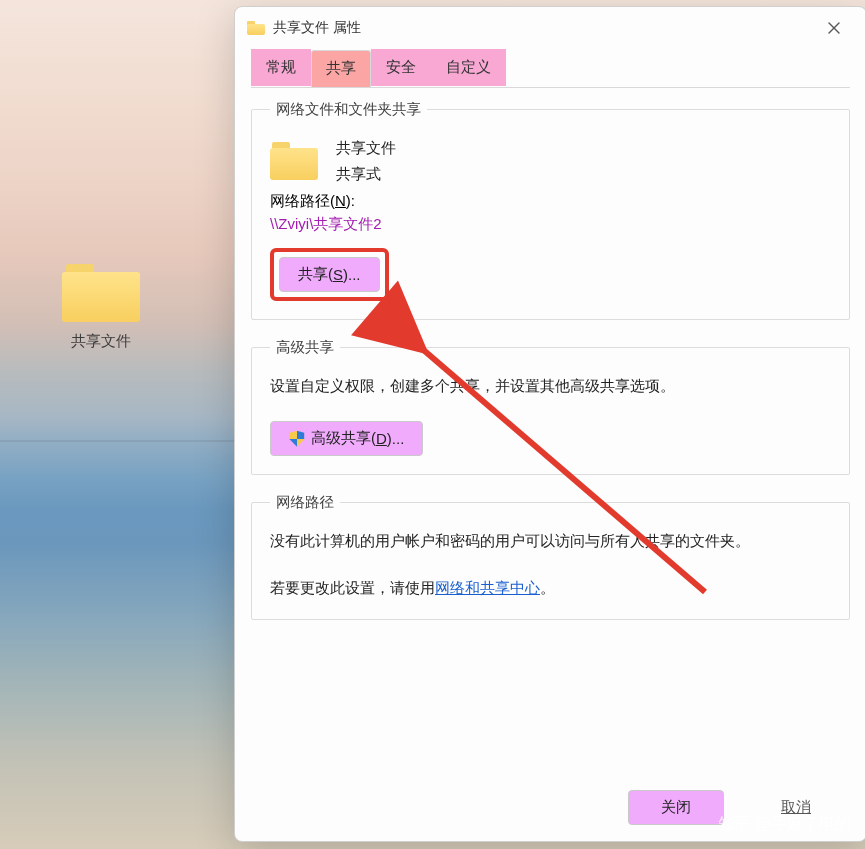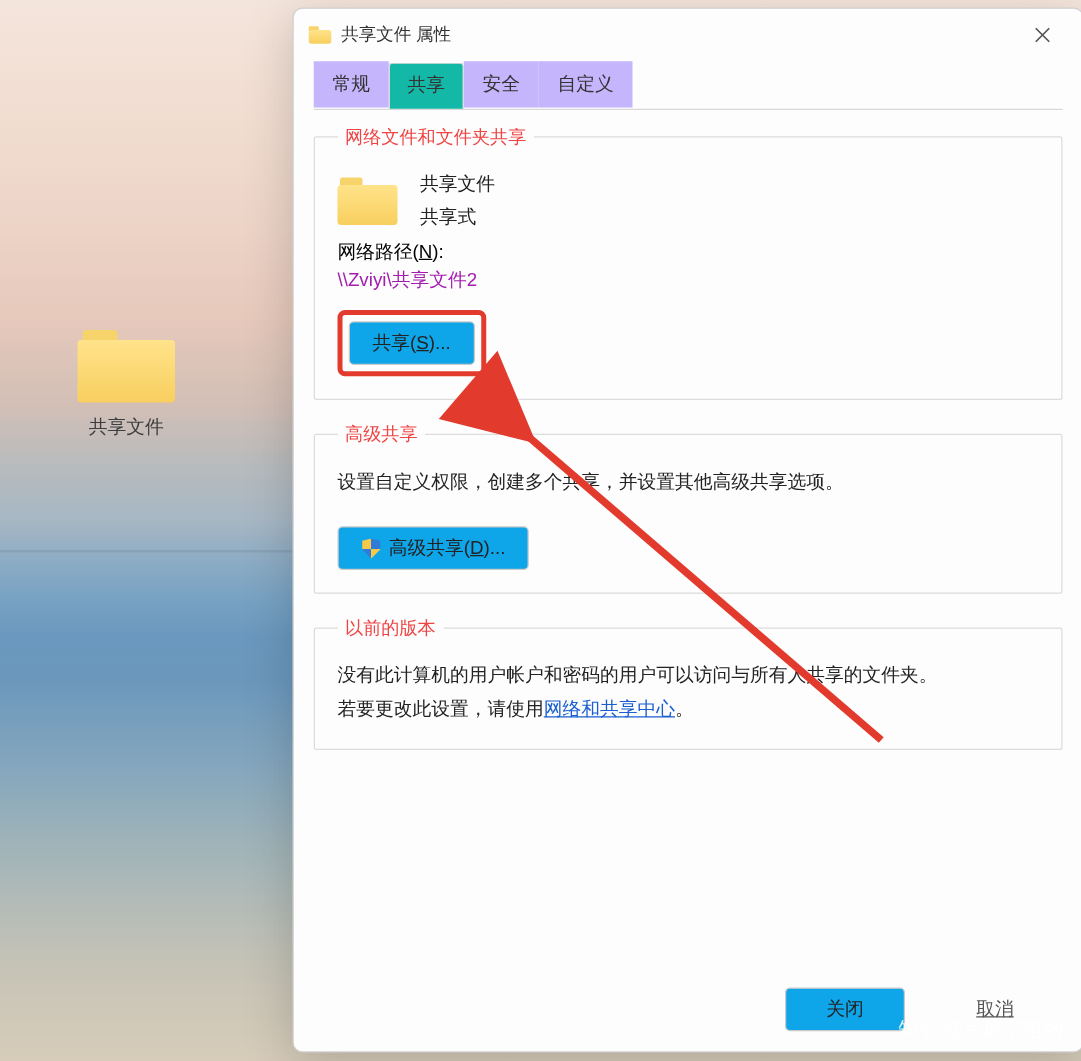--- a/index.html
+++ b/index.html
@@ -48,50 +48,50 @@
     display: flex; flex-direction: column;
   }
   .titlebar { height: 42px; display: flex; align-items: center; padding: 0 12px; }
   .titlebar .ticon { width: 18px; height: 14px; position: relative; margin-right: 8px; }
   .titlebar .ticon .tab { position: absolute; left: 0; top: 0; width: 8px; height: 4px; background: #f7d36b; border-radius: 1px 1px 0 0; }
   .titlebar .ticon .body { position: absolute; left: 0; top: 3px; right: 0; bottom: 0; background: linear-gradient(#ffe38a,#f8cf5f); border-radius: 2px; }
   .titlebar .title { font-size: 14px; color: #333; }
   .titlebar .close { margin-left: auto; width: 40px; height: 30px; display: flex; align-items: center; justify-content: center; color: #666; font-size: 16px; border-radius: 4px; cursor: pointer; }
 
   .tabs { display: flex; padding: 0 16px; border-bottom: 1px solid transparent; }
-  .tab-item { padding: 8px 14px 9px; font-size: 15px; color: #333; border: 1px solid transparent; border-bottom: none; cursor: pointer; background: #c4b5fd; }
-  .tab-item.active { border-color: #d9d9d9; background: #14b8a6; border-radius: 3px 3px 0 0; position: relative; top: 1px; }
+  .tab-item { padding: 8px 14px 9px; font-size: 15px; color: #333; border: 1px solid transparent; border-bottom: none; cursor: pointer; background: #f9a8d4; }
+  .tab-item.active { border-color: #d9d9d9; background: #fca5a5; border-radius: 3px 3px 0 0; position: relative; top: 1px; }
   .tab-underline { height: 1px; background: #d9d9d9; margin: 0 16px; }
 
   .content { padding: 12px 16px 10px; flex: 1; overflow: hidden; }
   fieldset.group { border: 1px solid #dcdcdc; border-radius: 2px; padding: 16px 18px 18px; margin-bottom: 18px; }
-  fieldset.group legend { padding: 0 6px; font-size: 14.5px; color: #ef4444; }
+  fieldset.group legend { padding: 0 6px; font-size: 14.5px; color: #404040; }
   .row { display: flex; align-items: center; }
   .bigfolder { width: 48px; height: 38px; position: relative; margin-right: 18px; }
   .bigfolder .tab { position: absolute; left: 2px; top: 0; width: 18px; height: 8px; background: #f7d36b; border-radius: 2px 2px 0 0; }
   .bigfolder .body { position: absolute; left: 0; top: 6px; right: 0; bottom: 0; background: linear-gradient(#ffe38a,#f8cf5f); border-radius: 3px; }
   .kv { font-size: 15px; color: #222; line-height: 1.7; }
   .np-label { margin-top: 6px; font-size: 15px; }
   .np-label u { text-decoration: underline; }
   .np-value { font-size: 15px; color: #a21caf; margin-top: 4px; }
   .btn {
     display: inline-flex; align-items: center; justify-content: center;
-    padding: 7px 18px; font-size: 15px; background: #0ea5e9;
+    padding: 7px 18px; font-size: 15px; background: #f0abfc;
     border: 1px solid #c9c9c9; border-radius: 4px; cursor: pointer; color: #222;
   }
   .share-btn-wrap { margin-top: 14px; display: inline-block; padding: 5px; border: 4px solid #e23b2e; border-radius: 6px; }
   .desc { font-size: 15px; color: #222; line-height: 1.75; }
   .adv-btn-wrap { margin-top: 22px; }
   .shield {
     display: inline-block; width: 16px; height: 16px; margin-right: 6px; vertical-align: -2px;
     background: conic-gradient(#2f7bd7 0 25%, #f7c948 0 50%, #2f7bd7 0 75%, #f7c948 0 100%);
     clip-path: polygon(50% 0%, 95% 12%, 95% 55%, 50% 100%, 5% 55%, 5% 12%);
   }
   .linklike { color: #1a5fd0; text-decoration: underline; cursor: pointer; }
-  .group.password .desc + .desc { }
+  .group.password .desc + .desc { margin-top: 20px; }
 
   .footer { display: flex; gap: 24px; justify-content: flex-end; padding: 12px 22px 16px; align-items: center; }
   .footer .btn { min-width: 96px; }
   .footer .btn.ghost { border-color: transparent; color: #555; background: transparent; text-decoration: underline; }
 
   .arrow-overlay { position: absolute; pointer-events: none; }
 </style>
 </head>
 <body>
 <div class="desktop">
@@ -160,21 +160,21 @@
           <button class="btn">
             <span class="shield"></span>
             <span>高级共享(</span>
               <u>D</u>
               <span>)...</span>
           </button>
         </div>
       </fieldset>
 
       <fieldset class="group password">
-        <legend>以前的版本</legend>
+        <legend>网络路径</legend>
         <div class="desc">没有此计算机的用户帐户和密码的用户可以访问与所有人共享的文件夹。</div>
         <div class="desc">
           <span>若要更改此设置，请使用</span><span class="linklike">网络和共享中心</span><span>。</span>
         </div>
       </fieldset>
 
     </div>
 
     <div class="footer">
       <button class="btn">关闭</button>

